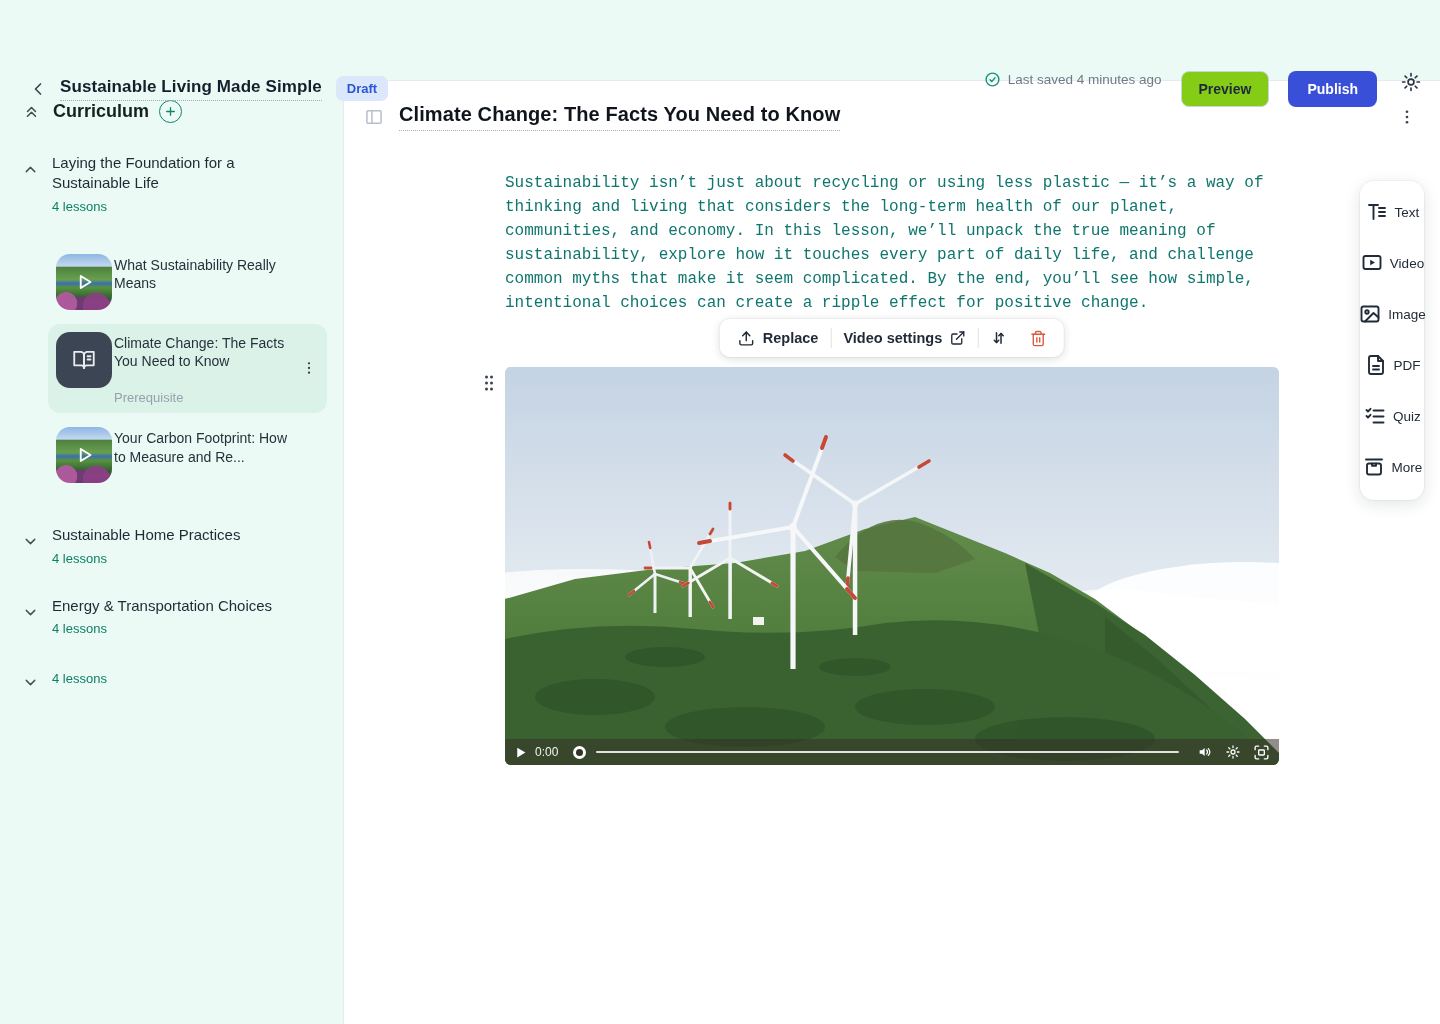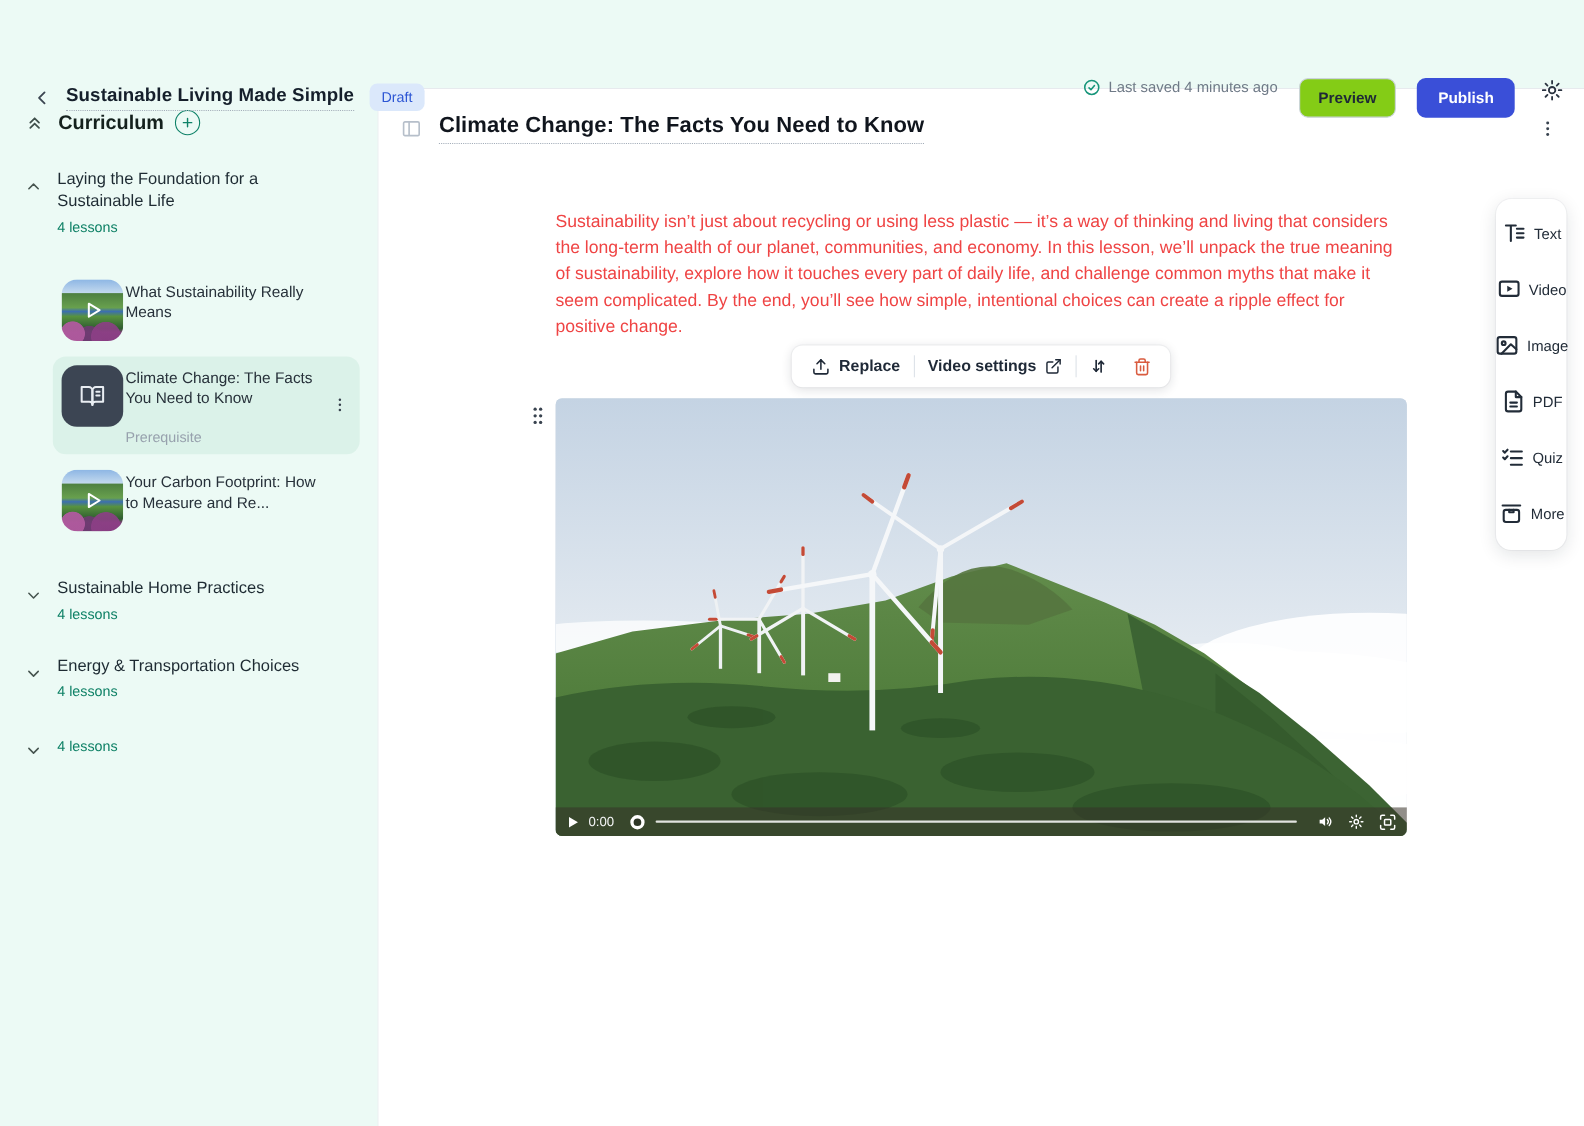--- a/index.html
+++ b/index.html
@@ -4,21 +4,21 @@
 <style>
   * { margin:0; padding:0; box-sizing:border-box; }
   html,body { width:1440px; height:1024px; overflow:hidden; }
   body { font-family:"Liberation Sans","DejaVu Sans",sans-serif; background:#ecfaf5; color:#1d2733; }
   svg { display:block; }
 
   
   .header { position:fixed; left:0; top:0; width:1440px; height:97px; display:flex; align-items:center; padding:0 18px 0 24px; z-index:30;margin-top:40px; }
   .back-btn { width:28px; height:28px; display:flex; align-items:center; justify-content:center; color:#3c4652; cursor:pointer; background:none; border:none; }
   .course-title { margin-left:8px; font-size:17px; font-weight:700; color:#151f2b; border-bottom:1.5px dotted #a3adb9; padding-bottom:3px; letter-spacing:.1px; }
-  .draft-badge { margin-left:14px; font-size:13px; font-weight:400; color:#2d56d4; background:#dbe8fb; padding:5px 11px; border-radius:7px; }
+  .draft-badge { margin-left:14px; font-size:13px; font-weight:700; color:#2d56d4; background:#dbe8fb; padding:5px 11px; border-radius:7px; }
   .header-right { margin-left:auto; display:flex; align-items:flex-start; gap:19px; }
   .saved { display:flex; align-items:center; gap:7px; color:#6f7a87; font-size:13.5px; }
   .saved .icon { color:#17957a; }
   .btn { font-family:inherit; font-size:14px; font-weight:600; border-radius:8px; height:36px; padding:0 17px; cursor:pointer; }
   .btn-secondary { background:#84cc16; color:#1f2937; border:1px solid #cbd3dc; }
   .btn-primary { background:#3a4fd8; color:#ffffff; border:none; padding:0 19px; }
   .gear-btn { background:none; border:none; color:#2a3340; cursor:pointer; margin-left:4px; }
 
   
   .sidebar { position:fixed; left:0; top:80px; bottom:0; width:343px; padding:20px 0 20px 0; overflow:hidden; }
@@ -52,21 +52,21 @@
   .spacer-22 { height:22px; } .spacer-28 { height:28px; } .spacer-30 { height:30px; }
 
   
   .main-card { position:fixed; left:343px; top:80px; right:0; bottom:0; background:#ffffff; border-top-left-radius:16px; border-left:1px solid #e7eaee; border-top:1px solid #e7eaee; z-index:10; }
   .lesson-header-row { display:flex; align-items:center; padding:22px 24px 0 20px; }
   .panel-toggle { background:none; border:none; color:#b6bfca; cursor:pointer; }
   .page-title { margin-left:15px; font-size:20px; font-weight:700; color:#10151d; border-bottom:1.5px dotted #a3adb9; padding-bottom:4px; letter-spacing:.1px; }
   .main-kebab { margin-left:auto; background:none; border:none; color:#38424e; cursor:pointer; }
 
   .content { width:774px; margin:0 auto; }
-  .lesson-paragraph { margin-top:59px; font-size:16px; line-height:24px; color:#ef4444; }
+  .lesson-paragraph { margin-top:40px; font-size:16px; line-height:24px; color:#0f766e;font-family:Liberation Mono, monospace; }
 
   .video-wrap { margin-top:52px; position:relative; }
   .float-toolbar { position:absolute; top:-48px; left:50%; transform:translateX(-50%); background:#ffffff; border-radius:10px; box-shadow:0 2px 10px rgba(20,30,45,.14), 0 0 0 1px rgba(20,30,45,.04); display:flex; align-items:center; height:38px; padding:0 6px; white-space:nowrap; z-index:5; }
   .ft-btn { display:flex; align-items:center; gap:8px; background:none; border:none; font-family:inherit; font-size:14.5px; font-weight:600; color:#1f2937; padding:0 12px; height:38px; cursor:pointer; }
   .ft-divider { width:1px; height:20px; background:#dde2e8; }
   .ft-icon-btn { background:none; border:none; color:#1f2937; padding:0 11px; height:38px; display:flex; align-items:center; cursor:pointer; }
   .ft-icon-btn.danger { color:#d95b3f; }
 
   .drag-handle { position:absolute; left:-22px; top:6px; color:#39434f; cursor:grab; }
 

